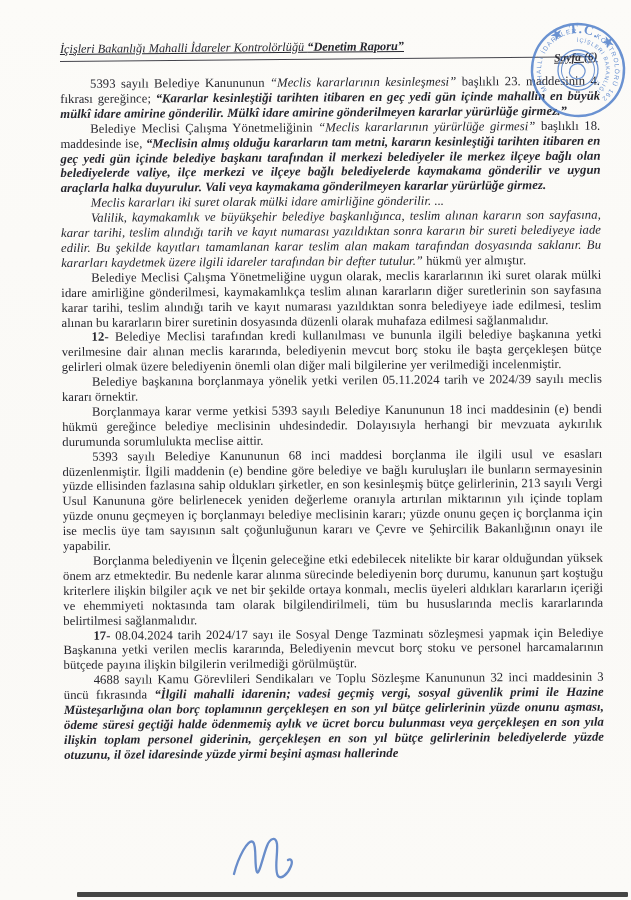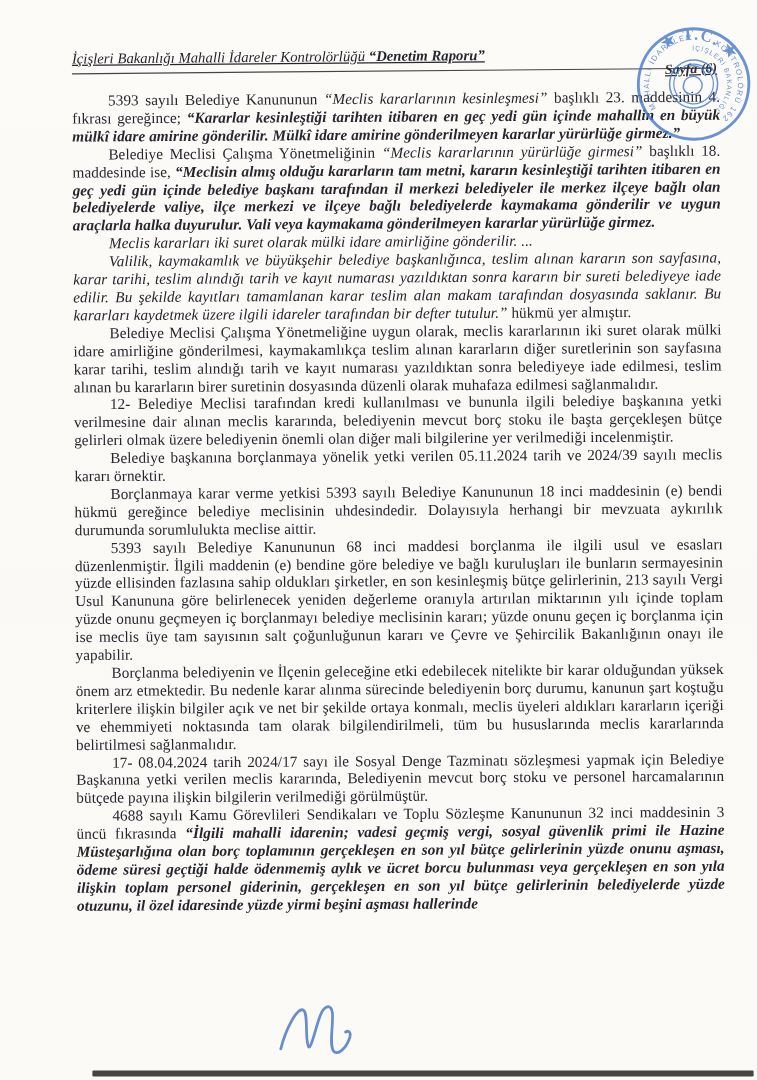--- a/index.html
+++ b/index.html
@@ -20,21 +20,21 @@
           font-style:italic;font-weight:700;text-decoration:underline;
           transform:rotate(-2deg);color:#2e2e36;z-index:2;}
   
   .doc{position:absolute;left:60px;top:77px;width:540px;
        font-size:12.7px;line-height:14.9px;text-align:justify;
        transform:rotate(-0.35deg);transform-origin:left top;
        letter-spacing:.05px;}
   .para{margin:0;text-indent:30px;}
   .seg-i{font-style:italic;}
   .seg-bi{font-style:italic;font-weight:700;}
-  .seg-b{font-weight:400;}
+  .seg-b{font-weight:700;}
   
   .stamp{position:absolute;left:520px;top:16px;width:116px;height:110px;
          opacity:.8;z-index:3;pointer-events:none;}
   
   .sig{position:absolute;left:228px;top:830px;width:78px;height:52px;
        opacity:.92;z-index:2;}
   
   .scanbar{position:absolute;left:77px;top:892px;width:551px;height:5px;
            background:#2b2b2b;opacity:.88;border-radius:1px;}
 </style>

